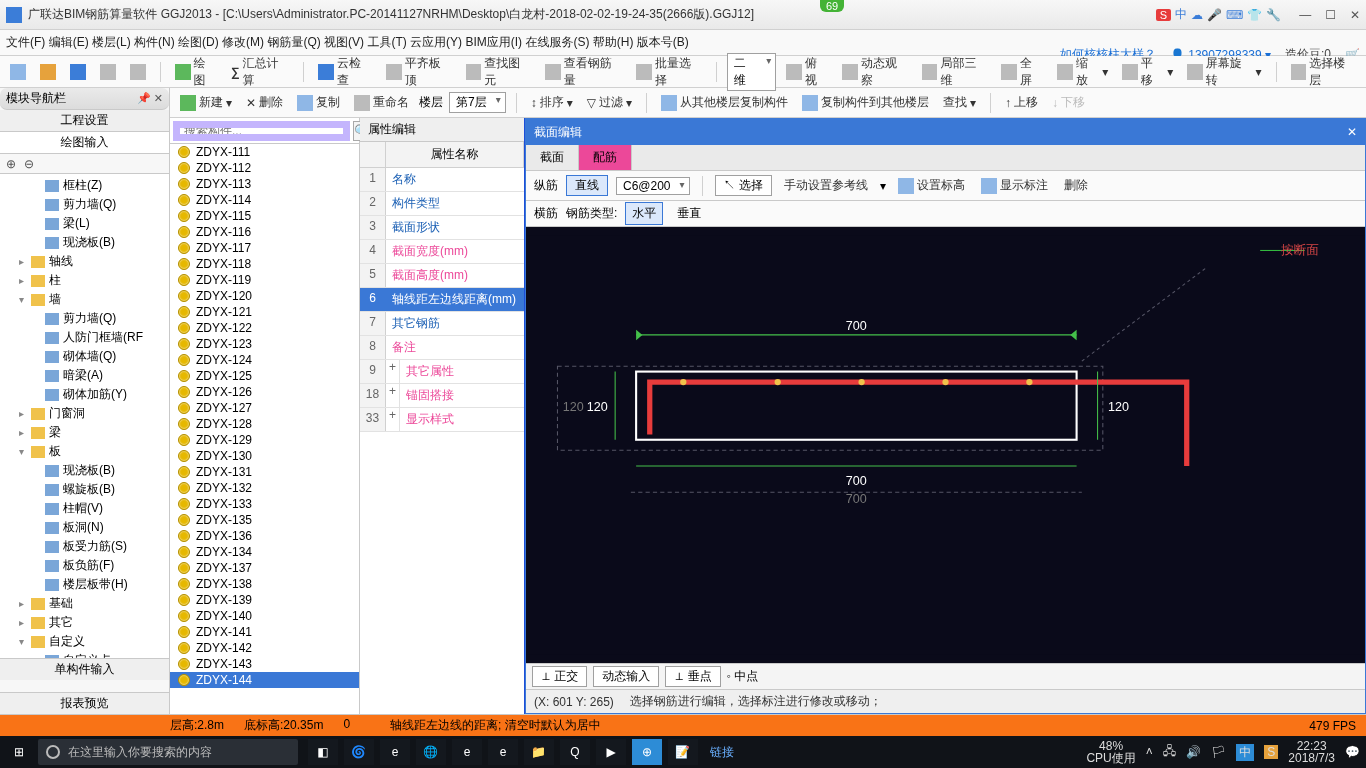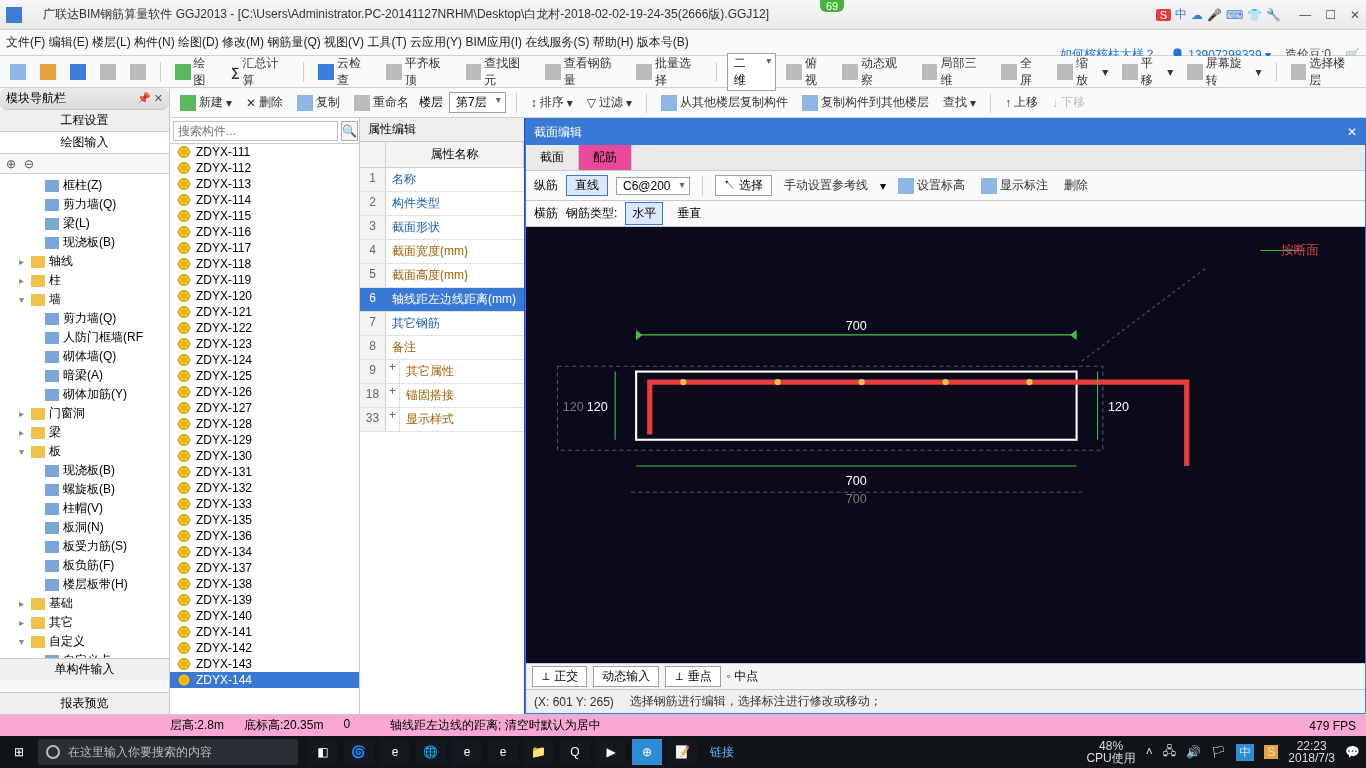--- a/index.html
+++ b/index.html
@@ -1,19 +1,19 @@
 <!DOCTYPE html>
 <html><head>
 <meta charset="utf-8">
 <style>
 * { margin: 0; padding: 0; box-sizing: border-box; font-family: "Microsoft YaHei", SimSun, sans-serif; font-size: 12px; }
 body { width: 1366px; height: 768px; overflow: hidden; background: #fff; display: flex; flex-direction: column; }
 .titlebar { height: 30px; background: linear-gradient(#f7f7f7,#e9e9e9); display: flex; align-items: center; padding: 0 6px; border-bottom: 1px solid #d0d0d0; }
 .titlebar .app-icon { width: 16px; height: 16px; background: #3b7dd8; margin-right: 6px; }
-.titlebar .title { flex: 0 0 auto; color: #333; margin-left: 15px; }
+.titlebar .title { flex: 0 0 auto; color: #333; }
 .titlebar .spacer { flex: 1; }
 .titlebar .ime { display: flex; align-items: center; gap: 4px; color: #3b7dd8; }
 .titlebar .ime-box { background: #e73c3c; color:#fff; padding: 0 4px; border-radius: 2px; font-size: 11px; }
 .titlebar .win-ctrl { display:flex; gap:14px; margin-left: 18px; color:#555; }
 .titlebar .badge69 { position:absolute; left: 820px; top: 0; background:#44b336; color:#fff; padding:0 6px; border-radius: 0 0 6px 6px; font-size:11px;}
 .menubar { height: 26px; display:flex; align-items:center; padding: 0 6px; gap: 10px; border-bottom:1px solid #d0d0d0; background:#f9f9f9;}
 .menubar .item { color:#222; cursor: default; }
 .menubar .right { margin-left:auto; display:flex; align-items:center; gap:14px;margin-top:24px;}
 .menubar .right .lnk { color:#1a6fd6; text-decoration: underline; cursor: pointer;}
 .menubar .right .acct { color:#1a6fd6;}
@@ -37,58 +37,58 @@
 .tree { flex:1; overflow:auto; background:#fff; padding:2px 0;}
 .tree .node { display:flex; align-items:center; padding: 1px 4px; gap:4px; white-space:nowrap;}
 .tree .arrow { width:11px; text-align:center; color:#888; font-size:10px;}
 .tree .folder{width:14px;height:12px;background:#f0c24b; display:inline-block;}
 .tree .leaf{width:14px;height:12px;background:#7aa6d8; display:inline-block;}
 .tree .indent1{padding-left:16px}.tree .indent2{padding-left:30px}
 .nav-bottom{display:flex;flex-direction:column;gap:12px;}
 .nav-bottom .btn{height:22px;display:flex;align-items:center;justify-content:center;border-top:1px solid #c9c9c9;background:#efefef;}
 .listcol { width: 190px; border-right:1px solid #c9c9c9; display:flex; flex-direction:column;}
 .listcol .search{height:26px;display:flex;align-items:center;border-bottom:1px solid #c9c9c9;}
-.listcol .search input{flex:1;border:1px solid #c4b5fd;margin:3px;padding:2px 4px;height:20px}
+.listcol .search input{flex:1;border:7px solid #c4b5fd;margin:3px;padding:2px 4px;height:20px}
 .listcol .search .sbtn{width:24px;height:20px;border:1px solid #a9a9a9;margin:3px 3px 3px 0;display:flex;align-items:center;justify-content:center;background:#f4f4f4}
 .listcol .list{flex:1;overflow:auto;background:#fff;}
 .listcol .row{display:flex;align-items:center;padding:1px 8px;gap:6px}
 .listcol .row .dot{width:12px;height:12px;border-radius:50%;background:#e6b800;border:1px solid #b38f00;box-shadow: inset 0 0 2px #fff;}
 .listcol .row.sel{background:#3a78d6;color:#fff}
 .rightarea{flex:1;display:flex;flex-direction:column;min-width:0}
 .rightarea .body{flex:1;display:flex;min-height:0}
 .propcol{width:165px;border-right:1px solid #1d4ed8;display:flex;flex-direction:column}
 .propcol .hdr{height:24px;display:flex;align-items:center;padding:0 8px;background:#efefef;border-bottom:1px solid #c9c9c9}
 .propgrid{flex:1;overflow:auto}
 .pg-head{display:flex;background:#f3f3f3;border-bottom:1px solid #d0d0d0}
 .pg-head .c{flex:1;text-align:center;padding:4px 0;border-right:1px solid #d0d0d0}
 .pg-row{display:flex;border-bottom:1px solid #e2e2e2}
 .pg-row .num{width:26px;text-align:center;background:#f3f3f3;border-right:1px solid #d0d0d0;padding:3px 0;color:#666}
 .pg-row .lbl{flex:1;padding:3px 6px;color:#1a5fb4}
-.pg-row.black .lbl{color:#a16207}
+.pg-row.black .lbl{color:#ec4899}
 .pg-row.sel{background:#3a78d6}
 .pg-row.sel .lbl{color:#fff}
 .pg-row.sel .num{background:#3a78d6;color:#fff;border-right:1px solid #3a78d6}
 .pg-row .exp{width:14px;text-align:center;color:#666;border-right:1px solid #e2e2e2}
 .editor{flex:1;display:flex;flex-direction:column;border:1px solid #3a78d6;margin:0;min-width:0}
 .editor .titlebar2{height:26px;background:#3a78d6;color:#fff;display:flex;align-items:center;padding:0 8px;justify-content:space-between}
 .editor .tabs{height:26px;display:flex;background:#eaeaea;border-bottom:1px solid #c9c9c9}
 .editor .tabs .tab{padding:4px 14px;border-right:1px solid #c9c9c9;background:#eaeaea;cursor:pointer}
 .editor .tabs .tab.active{background:#ec4899}
 .editor .opts{height:30px;display:flex;align-items:center;gap:8px;padding:0 8px;border-bottom:1px solid #c9c9c9;background:#fafafa}
 .editor .opts .btn{border:1px solid #a0a0a0;padding:1px 8px;background:#fff;cursor:pointer}
 .editor .opts .btn.selected{background:#dbe8fb;border-color:#3a78d6}
 .editor .opts2{height:26px;display:flex;align-items:center;gap:8px;padding:0 8px;border-bottom:1px solid #c9c9c9;background:#fafafa}
 .editor .opts2 .sub{padding:2px 6px}
 .editor .opts2 .sub.sel{background:#dbe8fb;border:1px solid #3a78d6}
 .canvas{flex:1;background:#0a0a1a;position:relative;overflow:hidden}
 .canvas svg{width:100%;height:100%}
 .editor .footbar{height:26px;display:flex;align-items:center;gap:6px;padding:0 6px;border-top:1px solid #c9c9c9;background:#f4f4f4}
 .editor .footbar .fbtn{border:1px solid #a0a0a0;padding:1px 8px;background:#fff}
 .editor .statusbar{height:24px;display:flex;align-items:center;gap:16px;padding:0 8px;border-top:1px solid #c9c9c9;background:#efefef;color:#333}
-.statusline{height:22px;display:flex;align-items:center;padding:0 10px;border-top:1px solid #c9c9c9;background:#f9a8d4;font-size:12px;justify-content:space-between}
+.statusline{height:22px;display:flex;align-items:center;padding:0 10px;border-top:1px solid #c9c9c9;background:#f97316;font-size:12px;justify-content:space-between}
 .statusline .left{display:flex;gap:20px;margin-left:160px}
 .taskbar{height:32px;background:#101318;display:flex;align-items:center;color:#fff;padding:0 6px;gap:6px}
 .taskbar .start{width:26px;height:26px;display:flex;align-items:center;justify-content:center}
 .taskbar .search{flex:0 0 260px;height:26px;background:#2a2f36;display:flex;align-items:center;padding:0 8px;color:#bbb;border-radius:2px}
 .taskbar .search .circ{width:14px;height:14px;border:2px solid #bbb;border-radius:50%;margin-right:8px}
 .taskbar .icons{display:flex;gap:6px;margin-left:4px}
 .taskbar .icons .ti{width:30px;height:26px;display:flex;align-items:center;justify-content:center;background:#14181e}
 .taskbar .tray{margin-left:auto;display:flex;align-items:center;gap:10px;font-size:11px;color:#ddd}
 .taskbar .tray .col{display:flex;flex-direction:column;align-items:center;line-height:12px}
 </style>

